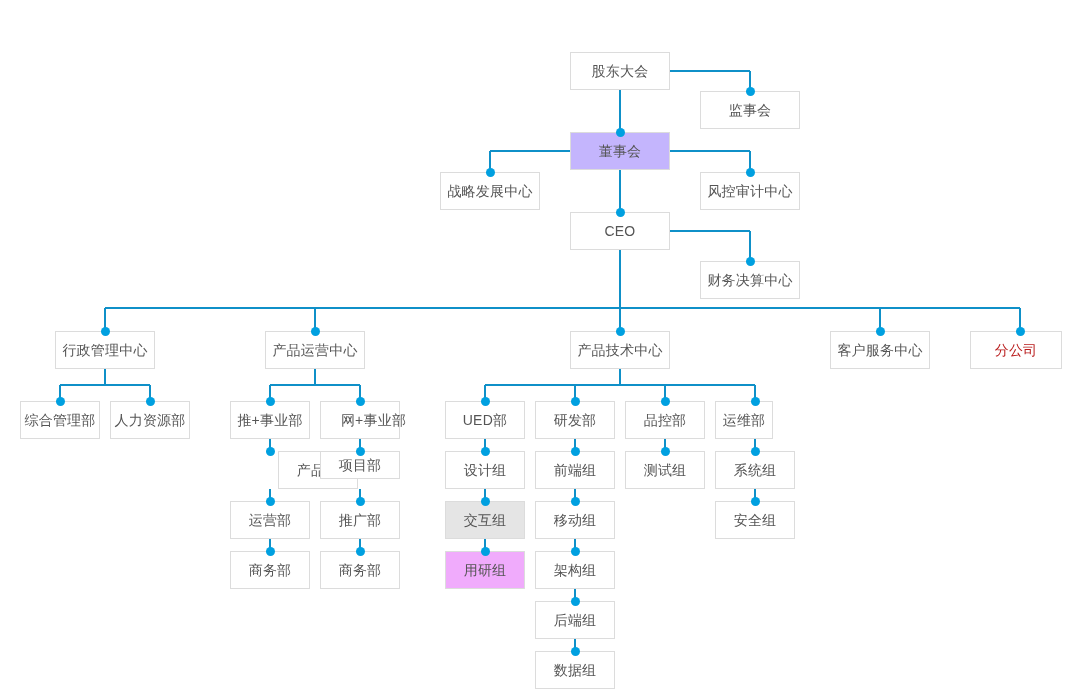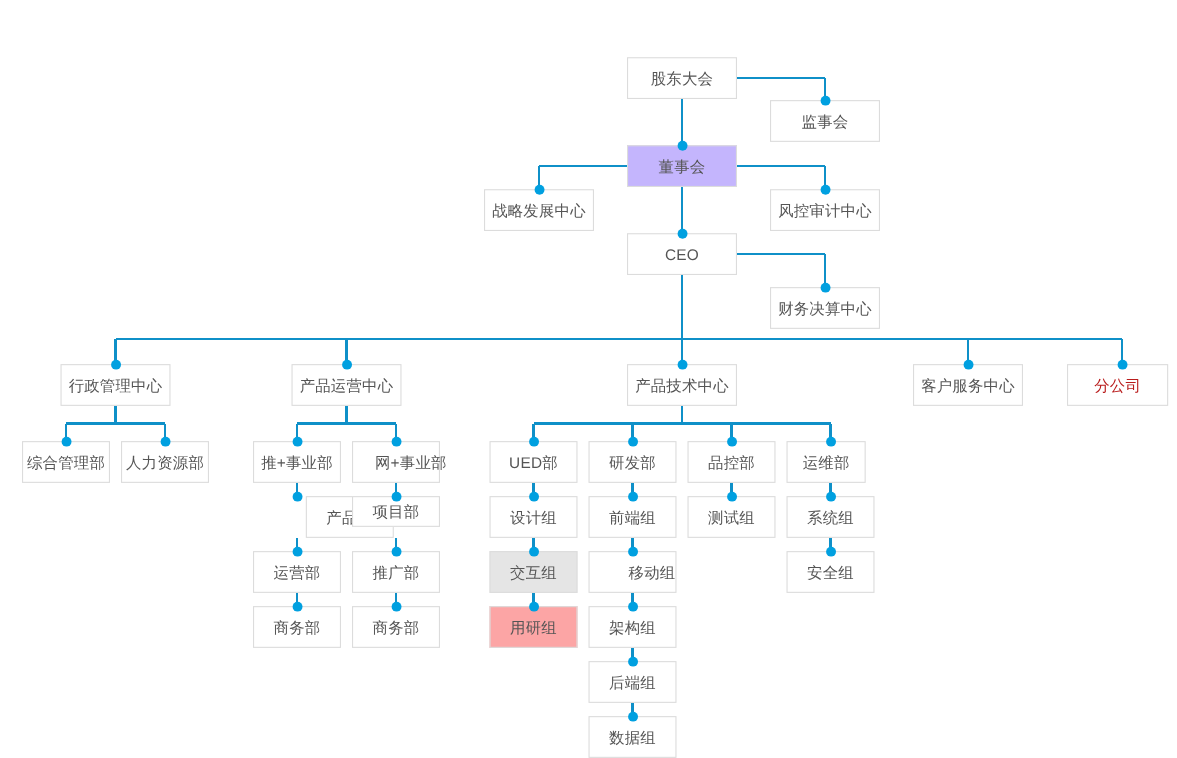--- a/index.html
+++ b/index.html
@@ -172,48 +172,48 @@
       </div>
       <div class="node" style="left: 445px; top: 401px; width: 80px; height: 38px; border-color: rgb(220, 220, 220); background: rgb(255, 255, 255); color: rgb(85, 85, 85);">
         <span>UED部</span>
       </div>
       <div class="node" style="left: 445px; top: 451px; width: 80px; height: 38px; border-color: rgb(220, 220, 220); background: rgb(255, 255, 255); color: rgb(85, 85, 85);">
         <span>设计组</span>
       </div>
       <div class="node" style="left: 445px; top: 501px; width: 80px; height: 38px; border-color: rgb(220, 220, 220); background: #e5e5e5; color: rgb(85, 85, 85);">
         <span>交互组</span>
       </div>
-      <div class="node" style="left: 445px; top: 551px; width: 80px; height: 38px; border-color: rgb(220, 220, 220); background: #fca5a5; color: rgb(85, 85, 85);">
+      <div class="node" style="left: 445px; top: 551px; width: 80px; height: 38px; border-color: rgb(220, 220, 220); background: #f0abfc; color: rgb(85, 85, 85);">
         <span>用研组</span>
       </div>
       <div class="node" style="left: 535px; top: 401px; width: 80px; height: 38px; border-color: rgb(220, 220, 220); background: rgb(255, 255, 255); color: rgb(85, 85, 85);">
         <span>研发部</span>
       </div>
       <div class="node" style="left: 535px; top: 451px; width: 80px; height: 38px; border-color: rgb(220, 220, 220); background: rgb(255, 255, 255); color: rgb(85, 85, 85);">
         <span>前端组</span>
       </div>
-      <div class="node" style="left: 535px; top: 501px; width: 80px; height: 38px; border-color: rgb(220, 220, 220); background: rgb(255, 255, 255); color: rgb(85, 85, 85); justify-content: flex-end;">
+      <div class="node" style="left: 535px; top: 501px; width: 80px; height: 38px; border-color: rgb(220, 220, 220); background: rgb(255, 255, 255); color: rgb(85, 85, 85);">
         <span>移动组</span>
       </div>
       <div class="node" style="left: 535px; top: 551px; width: 80px; height: 38px; border-color: rgb(220, 220, 220); background: rgb(255, 255, 255); color: rgb(85, 85, 85);">
         <span>架构组</span>
       </div>
       <div class="node" style="left: 535px; top: 601px; width: 80px; height: 38px; border-color: rgb(220, 220, 220); background: rgb(255, 255, 255); color: rgb(85, 85, 85);">
         <span>后端组</span>
       </div>
       <div class="node" style="left: 535px; top: 651px; width: 80px; height: 38px; border-color: rgb(220, 220, 220); background: rgb(255, 255, 255); color: rgb(85, 85, 85);">
         <span>数据组</span>
       </div>
       <div class="node" style="left: 625px; top: 401px; width: 80px; height: 38px; border-color: rgb(220, 220, 220); background: rgb(255, 255, 255); color: rgb(85, 85, 85);">
         <span>品控部</span>
       </div>
       <div class="node" style="left: 625px; top: 451px; width: 80px; height: 38px; border-color: rgb(220, 220, 220); background: rgb(255, 255, 255); color: rgb(85, 85, 85);">
         <span>测试组</span>
       </div>
-      <div class="node" style="left: 715px; top: 401px; width: 72px; height: 38px; border-color: rgb(220, 220, 220); background: rgb(255, 255, 255); color: rgb(85, 85, 85);">
+      <div class="node" style="left: 715px; top: 401px; width: 58px; height: 38px; border-color: rgb(220, 220, 220); background: rgb(255, 255, 255); color: rgb(85, 85, 85);">
         <span>运维部</span>
       </div>
       <div class="node" style="left: 715px; top: 451px; width: 80px; height: 38px; border-color: rgb(220, 220, 220); background: rgb(255, 255, 255); color: rgb(85, 85, 85); justify-content: center;">
         <span>系统组</span>
       </div>
       <div class="node" style="left: 715px; top: 501px; width: 80px; height: 38px; border-color: rgb(220, 220, 220); background: rgb(255, 255, 255); color: rgb(85, 85, 85);">
         <span>安全组</span>
       </div>
     </div>
   <div id="dots">

